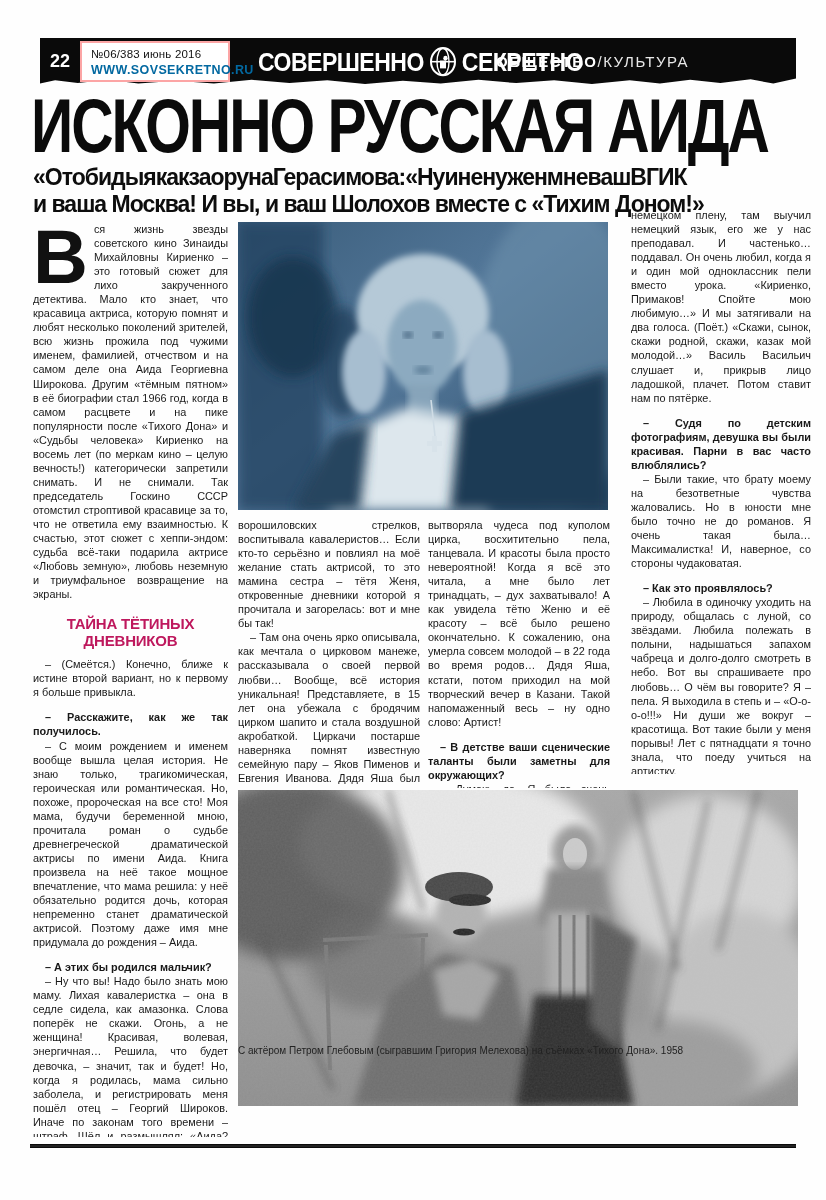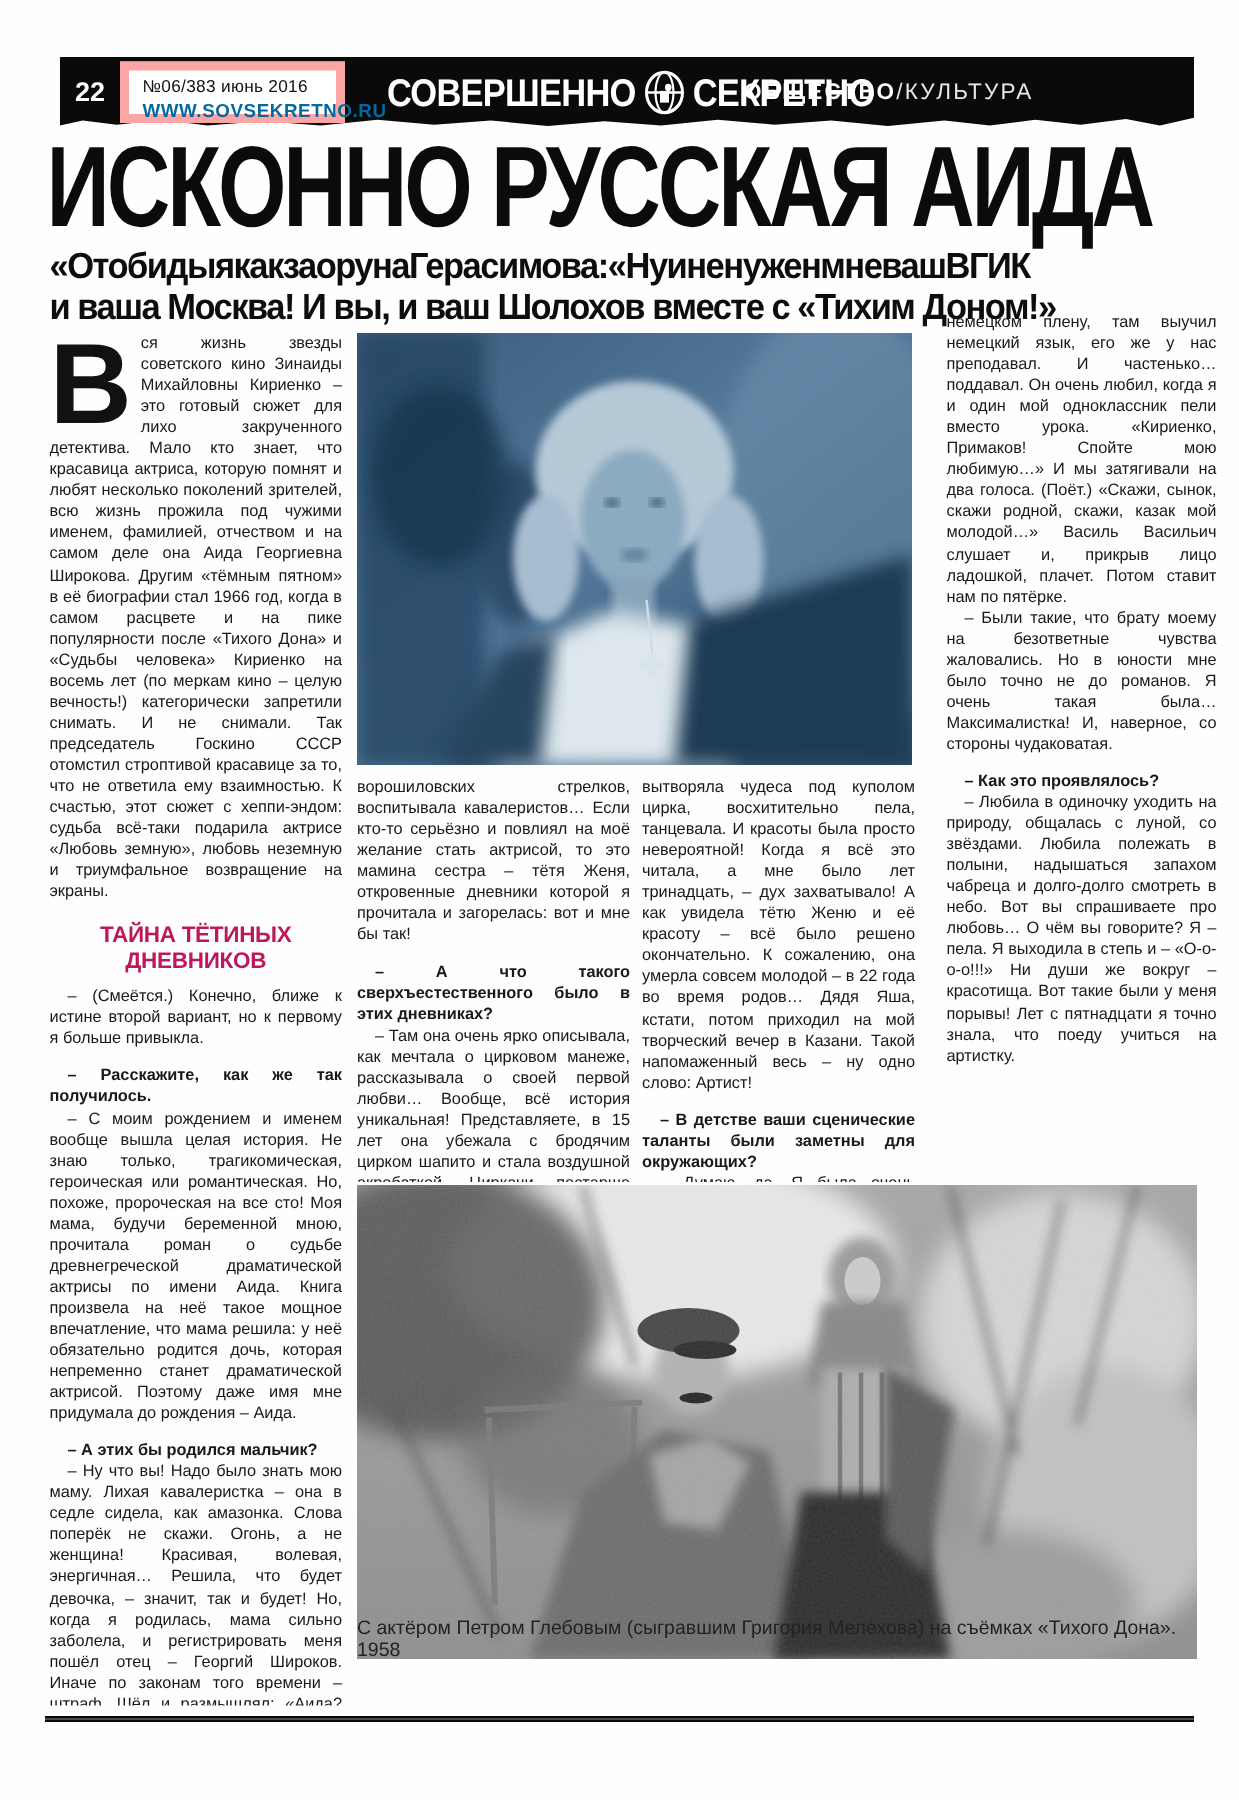--- a/index.html
+++ b/index.html
@@ -13,21 +13,21 @@
   .header-bar {
     position:absolute; left:40px; top:38px; width:756px; height:47px; background:#0a0a0a;
     clip-path:polygon(0 0,100% 0,100% 86%,97% 97%,94% 88%,90% 96%,86% 89%,82% 97%,78% 90%,
       73% 98%,68% 90%,63% 96%,58% 89%,53% 97%,48% 91%,43% 98%,38% 90%,33% 96%,28% 89%,
       23% 97%,18% 91%,13% 97%,9% 89%,5% 96%,2% 90%,0 97%);
   }
   .pageno { position:absolute; left:40px; top:42px; width:40px; height:39px;
     display:flex; align-items:center; justify-content:center;
     color:#fff; font-size:18px; font-weight:800; }
   .issue-box { position:absolute; left:80px; top:41px; width:150px; height:41px;
-    background:#fff; border:6px solid #fca5a5; padding:4px 9px 0 9px; line-height:1.3; }
+    background:#fff; border:2px solid #fca5a5; padding:4px 9px 0 9px; line-height:1.3; }
   .issue-line1 { font-size:11.5px; color:#111; letter-spacing:.2px; }
   .issue-line2 { font-size:12.5px; color:#0369a1; letter-spacing:.4px;font-weight:bold; }
   .masthead { position:absolute; left:258px; top:46px; display:flex; align-items:center; gap:5px;
     color:#fff; font-weight:800; font-size:23px; letter-spacing:-.5px;
     transform:scaleY(1.12); transform-origin:left top; white-space:nowrap; }
   .masthead svg { display:block; }
   .section-head { position:absolute; left:496px; top:53px; font-size:15px; color:#fff;
     letter-spacing:1.5px; white-space:nowrap; }
   .section-head .b { font-weight:800; }
   .section-head .r { font-weight:400; color:#e8e8e8; }
@@ -53,22 +53,22 @@
   .col-head { font-size:15px; font-weight:800; letter-spacing:-.2px; color:#be185d;
     margin:15px 0 8px 0; text-align:center; line-height:1.1; }
   .col-head:first-child { margin-top:2px; }
   .dropcap { float:left; font-size:76px; line-height:62px; font-weight:700; color:#111;
     padding:4px 6px 0 0; }
   
   .photo { position:absolute; overflow:hidden; background:#888; }
   .photo-top { left:238px; top:222px; width:370px; height:288px; }
   .photo-bottom { left:238px; top:790px; width:560px; height:316px; }
   .photo svg { display:block; }
-  .caption { position:absolute; left:238px; top:1077px; width:560px;
-    font-size:13px; color:#222; }
+  .caption { position:absolute; left:238px; top:1045px; width:560px;
+    font-size:10px; color:#222; }
   .bottom-rule { position:absolute; left:30px; top:1144px; width:766px; height:4px;
     background:linear-gradient(#0a0a0a 35%, #9a9a9a 50%, #0a0a0a 65%); }
 </style>
 </head>
 <body>
 
 <div class="page">
 
   <div class="header-bar"></div>
   <div class="pageno">22</div>
@@ -103,30 +103,30 @@
       <p class="para para-lead"><span class="dropcap">В</span>ся жизнь звезды советского кино Зинаиды Михайловны Кириенко – это готовый сюжет для лихо закрученного детектива. Мало кто знает, что красавица актриса, которую помнят и любят несколько поколений зрителей, всю жизнь прожила под чужими именем, фамилией, отчеством и на самом деле она Аида Георгиевна Широкова. Другим «тёмным пятном» в её биографии стал 1966 год, когда в самом расцвете и на пике популярности после «Тихого Дона» и «Судьбы человека» Кириенко на восемь лет (по меркам кино – целую вечность!) категорически запретили снимать. И не снимали. Так председатель Госкино СССР отомстил строптивой красавице за то, что не ответила ему взаимностью. К счастью, этот сюжет с хеппи-эндом: судьба всё-таки подарила актрисе «Любовь земную», любовь неземную и триумфальное возвращение на экраны.</p>
       <h2 class="col-head">ТАЙНА ТЁТИНЫХ ДНЕВНИКОВ</h2>
       <p class="para para-a">– (Смеётся.) Конечно, ближе к истине второй вариант, но к первому я больше привыкла.</p>
       <p class="para para-q">– Расскажите, как же так получилось.</p>
       <p class="para para-a">– С моим рождением и именем вообще вышла целая история. Не знаю только, трагикомическая, героическая или романтическая. Но, похоже, пророческая на все сто! Моя мама, будучи беременной мною, прочитала роман о судьбе древнегреческой драматической актрисы по имени Аида. Книга произвела на неё такое мощное впечатление, что мама решила: у неё обязательно родится дочь, которая непременно станет драматической актрисой. Поэтому даже имя мне придумала до рождения – Аида.</p>
       <p class="para para-q">– А этих бы родился мальчик?</p>
       <p class="para para-a">– Ну что вы! Надо было знать мою маму. Лихая кавалеристка – она в седле сидела, как амазонка. Слова поперёк не скажи. Огонь, а не женщина! Красивая, волевая, энергичная… Решила, что будет девочка, – значит, так и будет! Но, когда я родилась, мама сильно заболела, и регистрировать меня пошёл отец – Георгий Широков. Иначе по законам того времени – штраф. Шёл и размышлял: «Аида? Зачем такое замысловатое заморское имя русской девчонке?» И записал: «Зинаида». Когда матери метрику показал, она забилась в истерике. А он успокаивал: «Смотри, Шура: Зина и Ида – два имени. Одно – как ты и хотела». Поэтому всё моё детство и юность я была Идой. Когда родители развелись, я стала Ида Иванова (Иванова – мамина девичья фамилия). Во ВГИК поступала как Ида Кириенко – в 14 лет я взяла фамилию и отчество отчима. Так и однокурсники меня называли, пока в титрах фильма «Надежда» не понадобилось паспортное имя писать. С тех пор я – Зинаида. Но всё равно привыкала я к этому имени с большим трудом. Только в последнее время смирилась.</p>
     </div>
   <div class="col col2">
       <p class="para para-cont">ворошиловских стрелков, воспитывала кавалеристов… Если кто-то серьёзно и повлиял на моё желание стать актрисой, то это мамина сестра – тётя Женя, откровенные дневники которой я прочитала и загорелась: вот и мне бы так!</p>
-      <p class="para para-q">– А что такого сверхъестественного было в этих дневниках?</p>
       <p class="para para-a">– Там она очень ярко описывала, как мечтала о цирковом манеже, рассказывала о своей первой любви… Вообще, всё история уникальная! Представляете, в 15 лет она убежала с бродячим цирком шапито и стала воздушной акробаткой. Циркачи постарше наверняка помнят известную семейную пару – Яков Пименов и Евгения Иванова. Дядя Яша был клоун, ковёрный, виртуозно играл на концертино размером от спичечного коробка до футбольного мяча – сама видела! Во время своего «коронного» номера перепрыгивал семь автомобилей. А тётя Женя</p>
     </div>
   <div class="col col3">
       <p class="para para-cont">вытворяла чудеса под куполом цирка, восхитительно пела, танцевала. И красоты была просто невероятной! Когда я всё это читала, а мне было лет тринадцать, – дух захватывало! А как увидела тётю Женю и её красоту – всё было решено окончательно. К сожалению, она умерла совсем молодой – в 22 года во время родов… Дядя Яша, кстати, потом приходил на мой творческий вечер в Казани. Такой напомаженный весь – ну одно слово: Артист!</p>
       <p class="para para-q">– В детстве ваши сценические таланты были заметны для окружающих?</p>
       <p class="para para-a">– Думаю, да. Я была очень активная – читала стихи, ходила в драмкружок. С концертными программами мы выезжали на полевые станы. Ещё считалось, что я хорошо пою. Помню, в школе у нас был учитель Василь Васильич, худой такой, длинный. Во время войны он четыре года провёл в</p>
     </div>
   <div class="col col4">
       <p class="para para-cont">немецком плену, там выучил немецкий язык, его же у нас преподавал. И частенько… поддавал. Он очень любил, когда я и один мой одноклассник пели вместо урока. «Кириенко, Примаков! Спойте мою любимую…» И мы затягивали на два голоса. (Поёт.) «Скажи, сынок, скажи родной, скажи, казак мой молодой…» Василь Васильич слушает и, прикрыв лицо ладошкой, плачет. Потом ставит нам по пятёрке.</p>
+      <p class="para para-q">– Судя по детским фотографиям, девушка вы были красивая. Парни в вас часто влюблялись?</p>
       <p class="para para-a">– Были такие, что брату моему на безответные чувства жаловались. Но в юности мне было точно не до романов. Я очень такая была… Максималистка! И, наверное, со стороны чудаковатая.</p>
       <p class="para para-q">– Как это проявлялось?</p>
       <p class="para para-a">– Любила в одиночку уходить на природу, общалась с луной, со звёздами. Любила полежать в полыни, надышаться запахом чабреца и долго-долго смотреть в небо. Вот вы спрашиваете про любовь… О чём вы говорите? Я – пела. Я выходила в степь и – «О-о-о-о!!!» Ни души же вокруг – красотища. Вот такие были у меня порывы! Лет с пятнадцати я точно знала, что поеду учиться на артистку.</p>
     </div>
 
   <div class="photo photo-top">
     <svg width="370" height="288" viewBox="0 0 370 288">
       <defs>
         <linearGradient id="bgt" x1="0" y1="0" x2="1" y2="1">
           <stop offset="0" stop-color="#3a5d7b"></stop>

